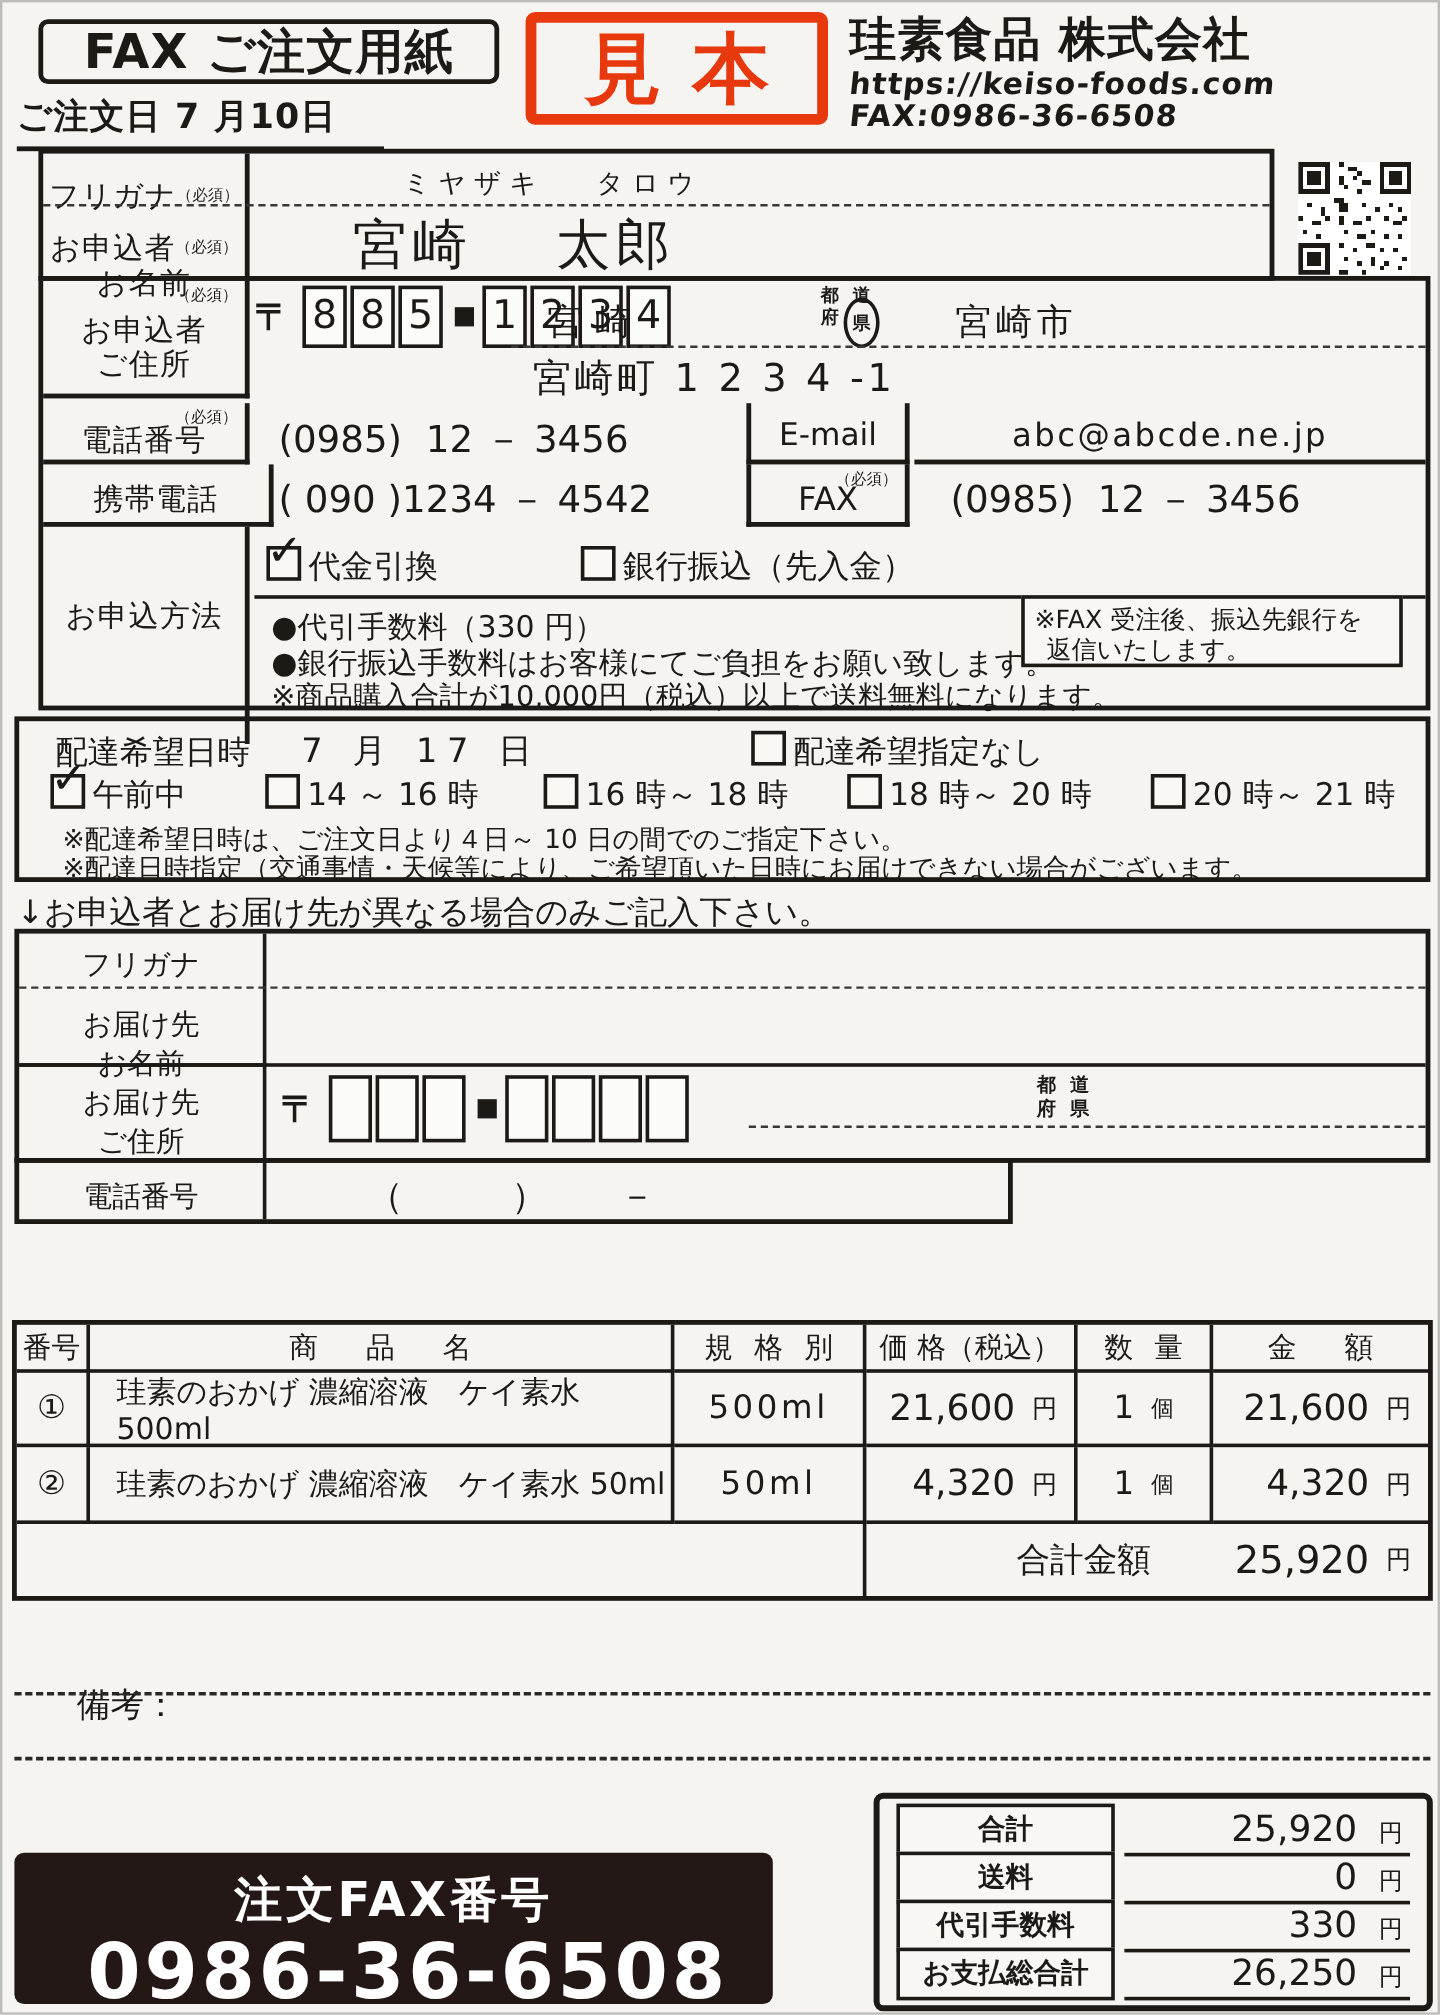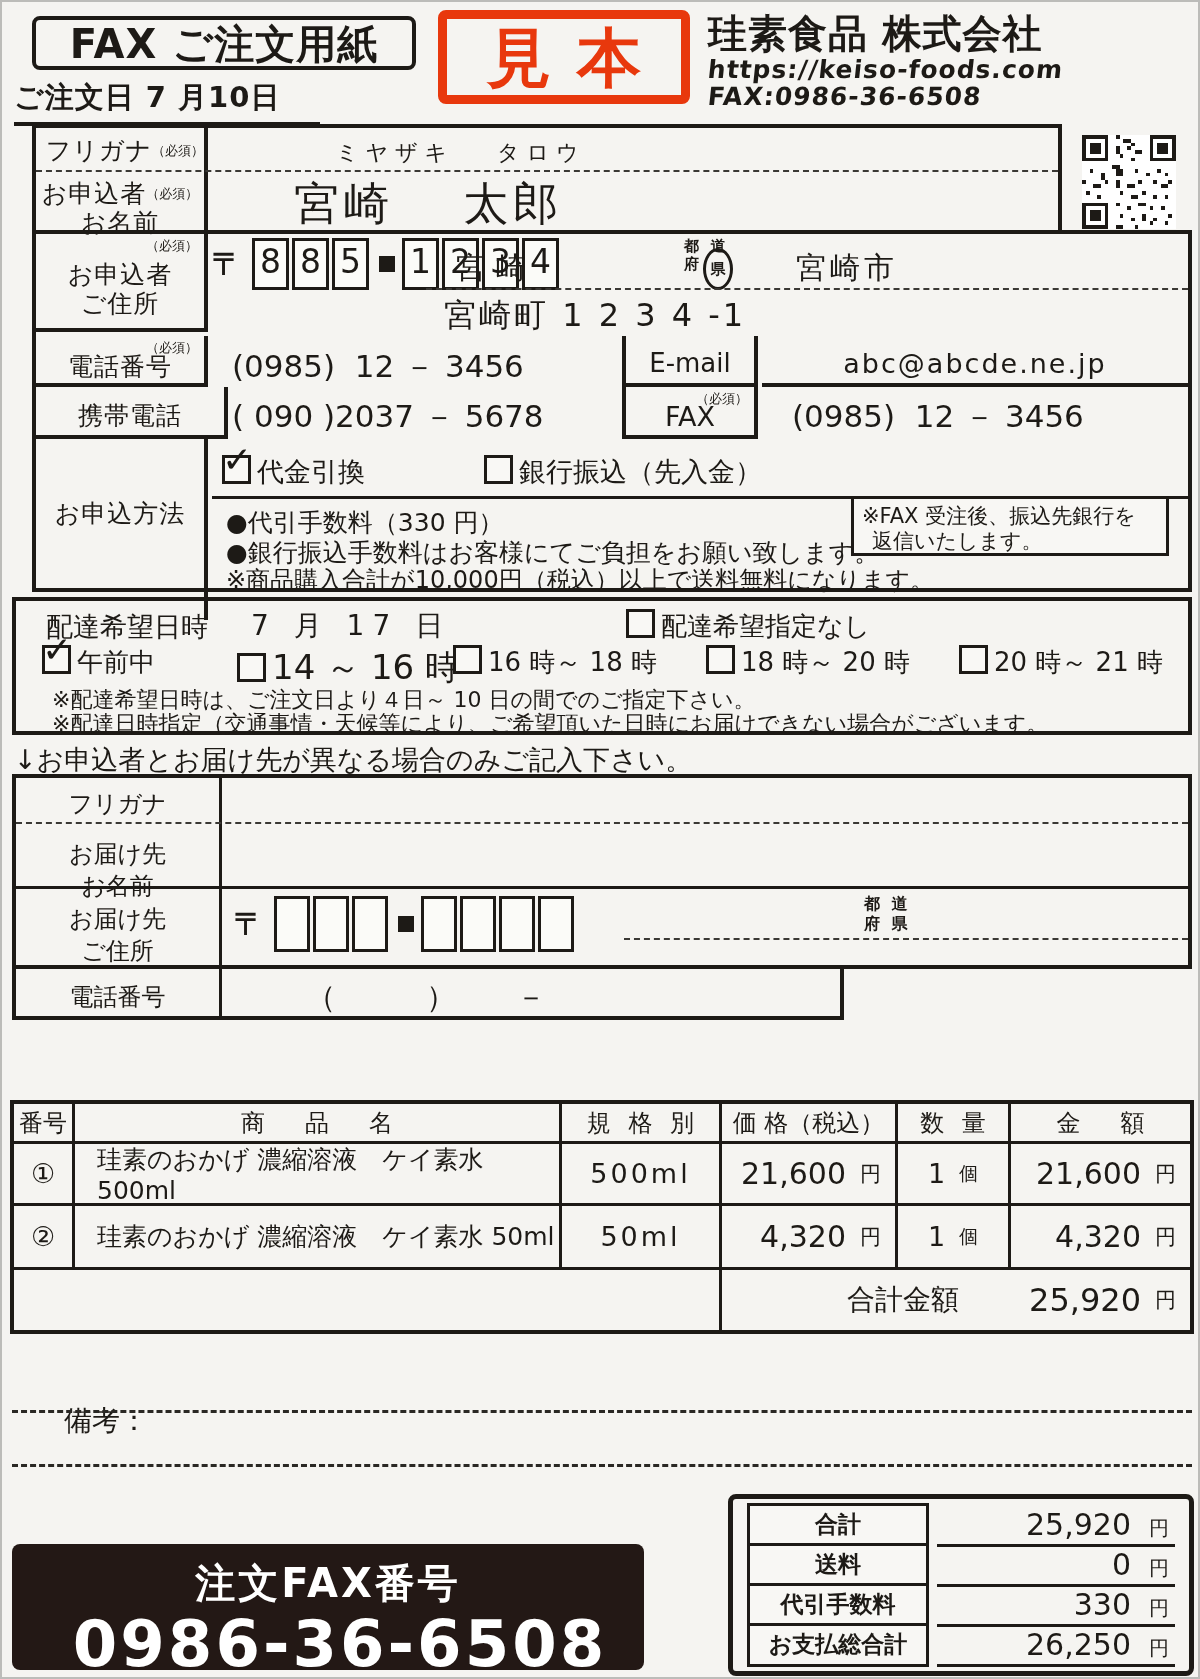--- a/index.html
+++ b/index.html
@@ -73,21 +73,21 @@
   </div>
   <div class="abs sample-box">見本</div>
   <div class="abs company">
     <div class="cname">珪素食品 株式会社</div>
     <div class="curl">https://keiso-foods.com</div>
     <div class="cfax">FAX:0986-36-6508</div>
   </div>
 
   <div class="abs bd" style="left:30px;top:122px;width:1030px;height:110px;">
     <div class="abs labelcell" style="left:0;top:0;width:172px;height:102px;">
-      <div style="margin-top:8px;text-align:right;" class="lab"><span>フリガナ</span><sup class="req">（必須）</sup></div>
+      <div style="margin-top:21px;" class="lab"><span>フリガナ</span><sup class="req">（必須）</sup></div>
       <div style="margin-top:14px;" class="lab"><span>お申込者</span><sup class="req">（必須）</sup></div>
       <div class="lab">お名前</div>
     </div>
     <div class="abs dash-b" style="left:0;top:42px;width:1022px;height:0;"></div>
     <div class="abs pre" style="left:300px;top:10px;font-size:22px;letter-spacing:7px;">ミヤザキ　 タロウ</div>
     <div class="abs pre" style="left:258px;top:46px;font-size:45px;letter-spacing:5px;font-weight:500;">宮崎　 太郎</div>
   </div>
 
   <div class="abs" style="left:1080px;top:133px;width:94px;height:94px;">
     <svg width="94" height="94" viewBox="0 0 25 25" shape-rendering="crispEdges">
@@ -183,21 +183,21 @@
     <div class="abs" style="left:586px;top:102px;width:136px;height:51px;border-left:4px solid #1d1a16;border-right:4px solid #1d1a16;border-bottom:4px solid #1d1a16;text-align:center;">
       <div style="margin-top:12px;font-size:26px;">E-mail</div>
     </div>
     <div class="abs" style="left:726px;top:102px;width:426px;height:51px;border-bottom:4px solid #1d1a16;text-align:center;">
       <div style="margin-top:12px;font-size:27px;letter-spacing:2px;">abc@abcde.ne.jp</div>
     </div>
 
     <div class="abs labelcell" style="left:0;top:153px;width:192px;height:52px;border-bottom:4px solid #1d1a16;">
       <div style="margin-top:14px;" class="lab">携帯電話</div>
     </div>
-    <div class="abs pre" style="left:196px;top:162px;width:386px;font-size:31px;">( 090 )2037 － 5678</div>
+    <div class="abs pre" style="left:196px;top:162px;width:386px;font-size:31px;">( 090 )1234 － 4542</div>
     <div class="abs" style="left:586px;top:153px;width:136px;height:52px;border-left:4px solid #1d1a16;border-right:4px solid #1d1a16;border-bottom:4px solid #1d1a16;text-align:center;">
       <span class="reqcorner">（必須）</span>
       <div style="margin-top:14px;font-size:27px;">FAX</div>
     </div>
     <div class="abs pre" style="left:756px;top:162px;font-size:31px;">(0985)  12 － 3456</div>
 
     <div class="abs labelcell" style="left:0;top:205px;width:172px;height:181px;">
       <div style="margin-top:60px;" class="lab">お申込方法</div>
     </div>
     <div class="abs" style="left:176px;top:205px;width:976px;height:60px;border-bottom:3px solid #1d1a16;">
@@ -219,21 +219,21 @@
 
   <div class="abs bd" style="left:10px;top:595px;width:1180px;height:138px;">
     <div class="abs" style="left:30px;top:8px;font-size:27px;">配達希望日時</div>
     <div class="abs pre" style="left:235px;top:6px;font-size:28px;letter-spacing:8px;">7 月 17 日</div>
     <div class="abs" style="left:610px;top:8px;font-size:26px;">
       <span class="cb"></span><span>配達希望指定なし</span>
     </div>
     <div class="abs" style="left:26px;top:44px;font-size:26px;">
       <span class="cb"><span class="tick">✓</span></span><span>午前中</span>
     </div>
-    <div class="abs" style="left:221px;top:44px;font-size:34px;">
+    <div class="abs" style="left:205px;top:44px;font-size:26px;">
       <span class="cb"></span><span>14 ～ 16 時</span>
     </div>
     <div class="abs" style="left:437px;top:44px;font-size:26px;">
       <span class="cb"></span><span>16 時～ 18 時</span>
     </div>
     <div class="abs" style="left:690px;top:44px;font-size:26px;">
       <span class="cb"></span><span>18 時～ 20 時</span>
     </div>
     <div class="abs" style="left:943px;top:44px;font-size:26px;">
       <span class="cb"></span><span>20 時～ 21 時</span>

